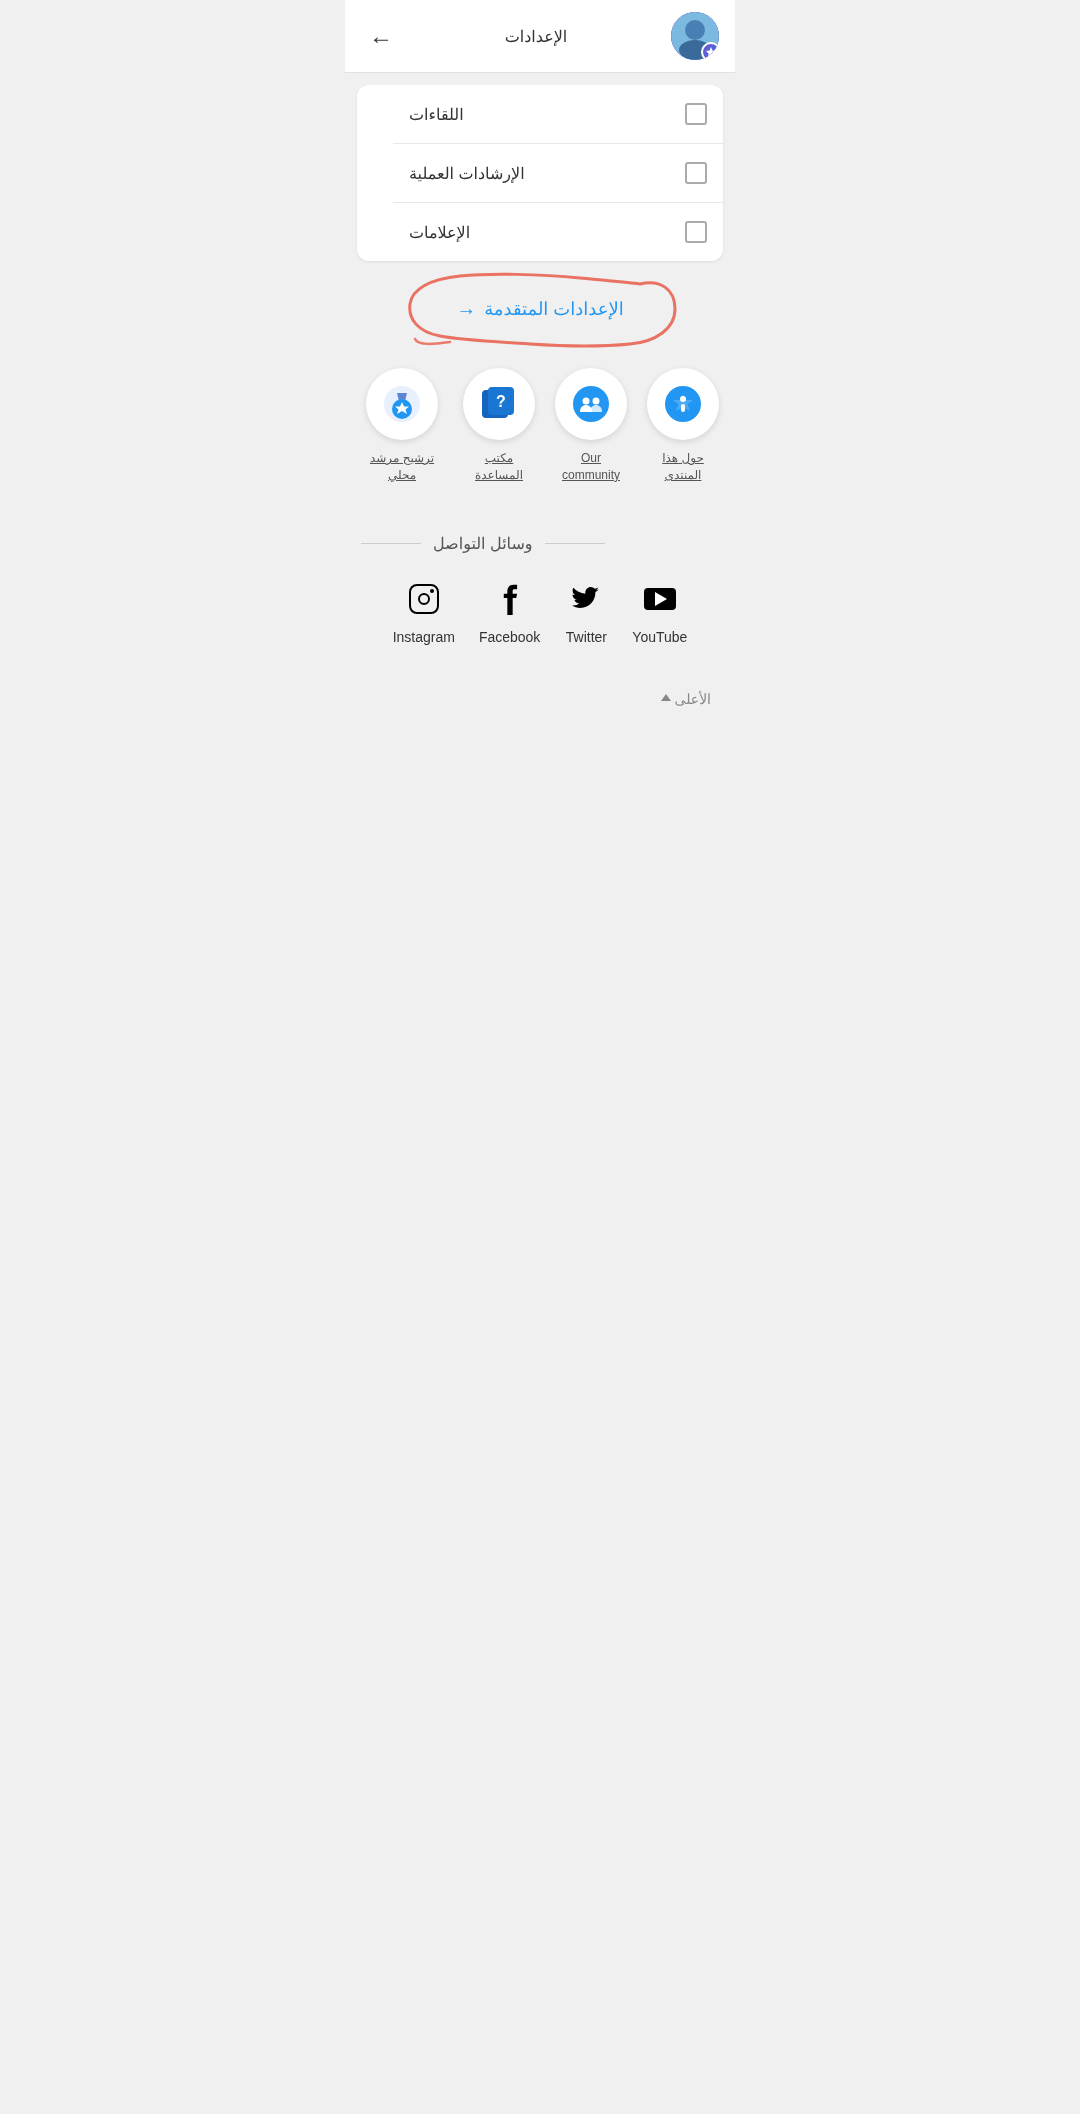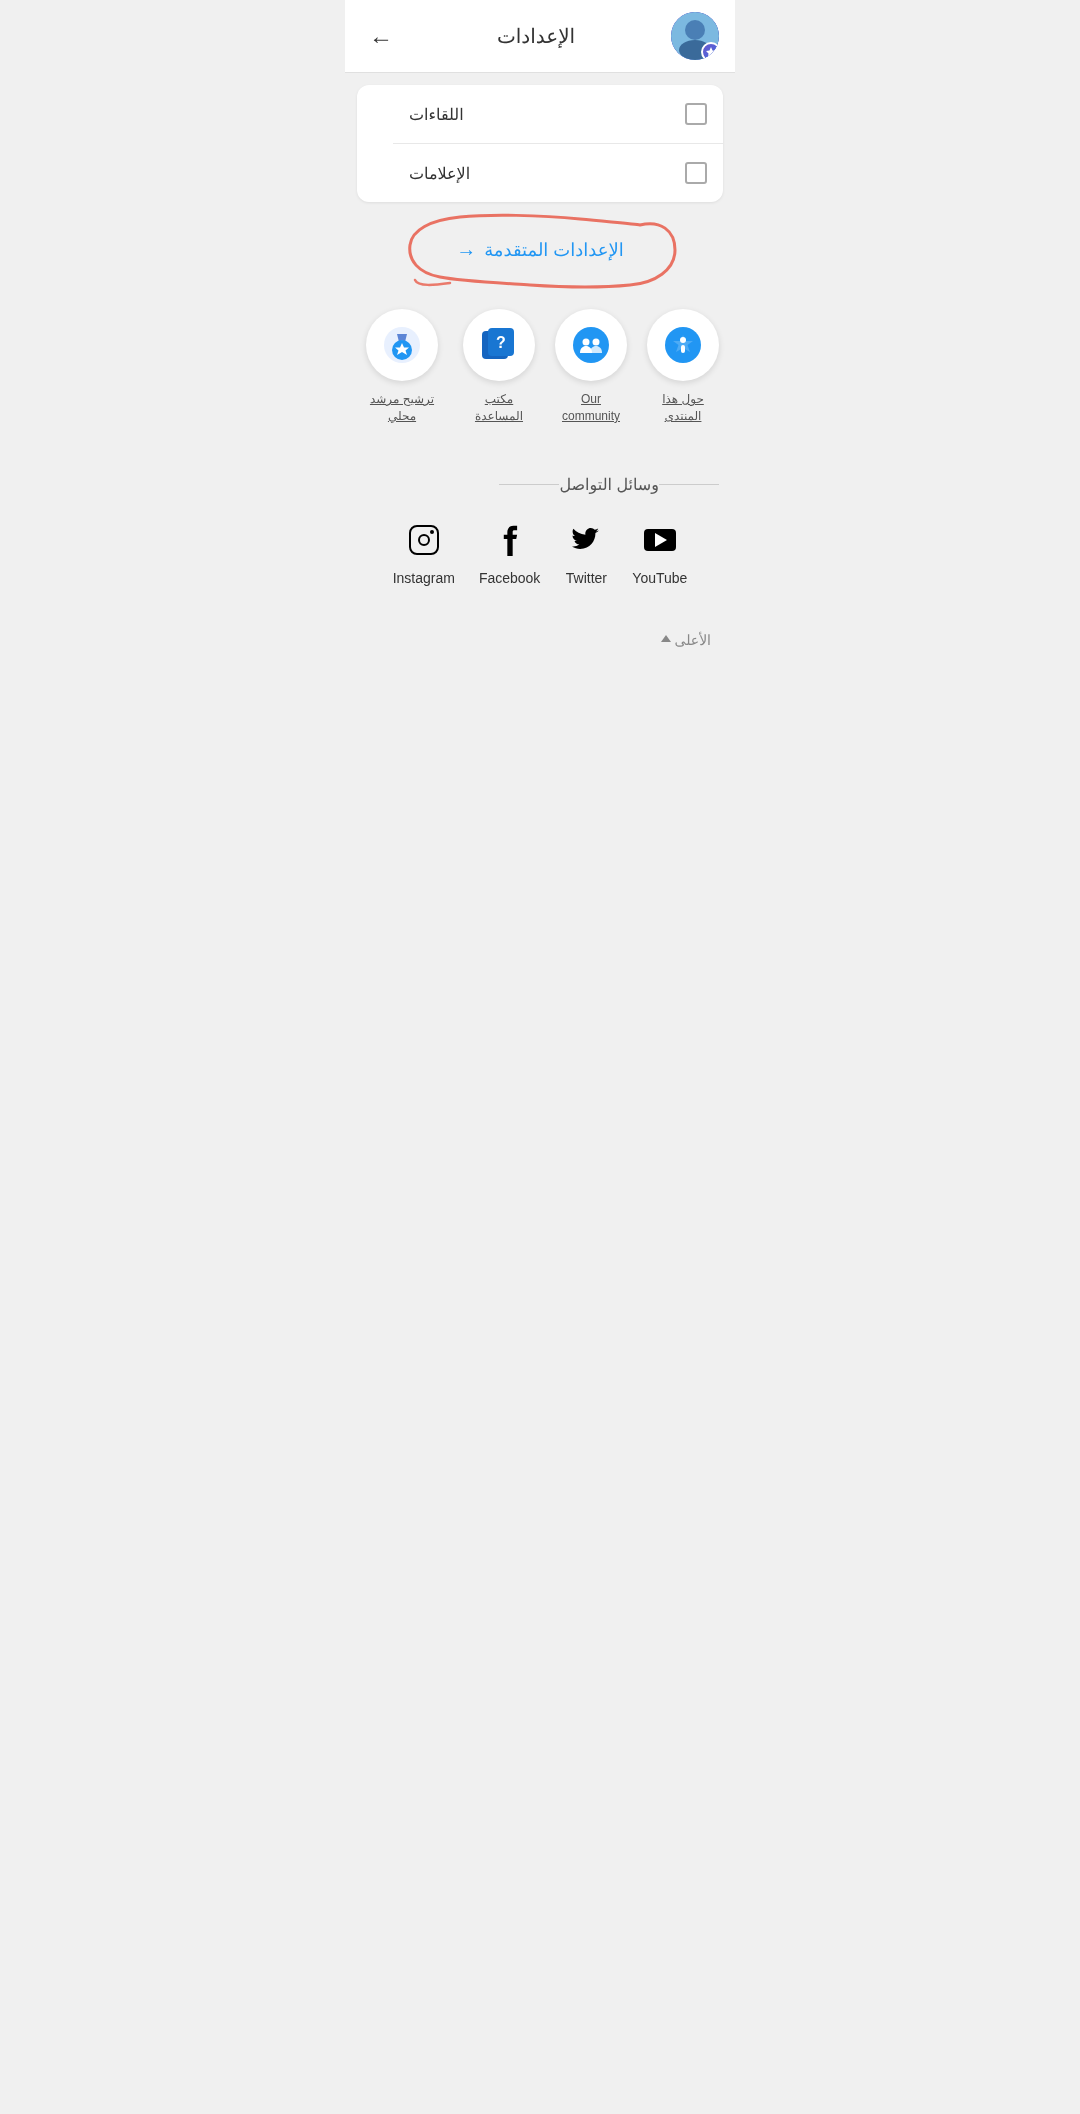--- a/index.html
+++ b/index.html
@@ -21,21 +21,21 @@
       display: flex;
       align-items: center;
       justify-content: space-between;
       padding: 12px 16px;
       background: #fff;
       border-bottom: 1px solid #e0e0e0;
       position: relative;
     }
 
     .header-title {
-      font-size: 20px;
+      font-size: 16px;
       font-weight: 500;
       color: #333;
       text-align: center;
       flex: 1;
     }
 
     .avatar {
       width: 48px;
       height: 48px;
       border-radius: 50%;
@@ -186,22 +186,22 @@
       text-decoration: underline;
     }
 
     .social-section {
       padding: 20px 16px 30px 16px;
     }
 
     .social-title-row {
       display: flex;
       align-items: center;
-      justify-content: flex-start;
-      gap: 0;
+      justify-content: flex-end;
+      gap: 12px;
       margin-bottom: 24px;
     }
 
     .social-title-divider {
       flex: 1;
       height: 1px;
       background: #ccc;
       max-width: 60px;
     }
 
@@ -352,20 +352,24 @@
 
   <h1 class="header-title">الإعدادات</h1>
 
   <button class="back-button">←</button>
 </div>
 
 <div class="settings-card">
   <div class="settings-item">
     <div class="checkbox"></div>
     <span class="item-label">اللقاءات</span>
+  </div>
+  <div class="settings-item">
+    <div class="checkbox"></div>
+    <span class="item-label">الإرشادات العملية</span>
   </div>
   <div class="settings-item">
     <div class="checkbox"></div>
     <span class="item-label">الإعلامات</span>
   </div>
 </div>
 
 <div class="advanced-settings-section">
 
   <svg class="circle-annotation" viewBox="0 0 280 90" fill="none" xmlns="http://www.w3.org/2000/svg">

